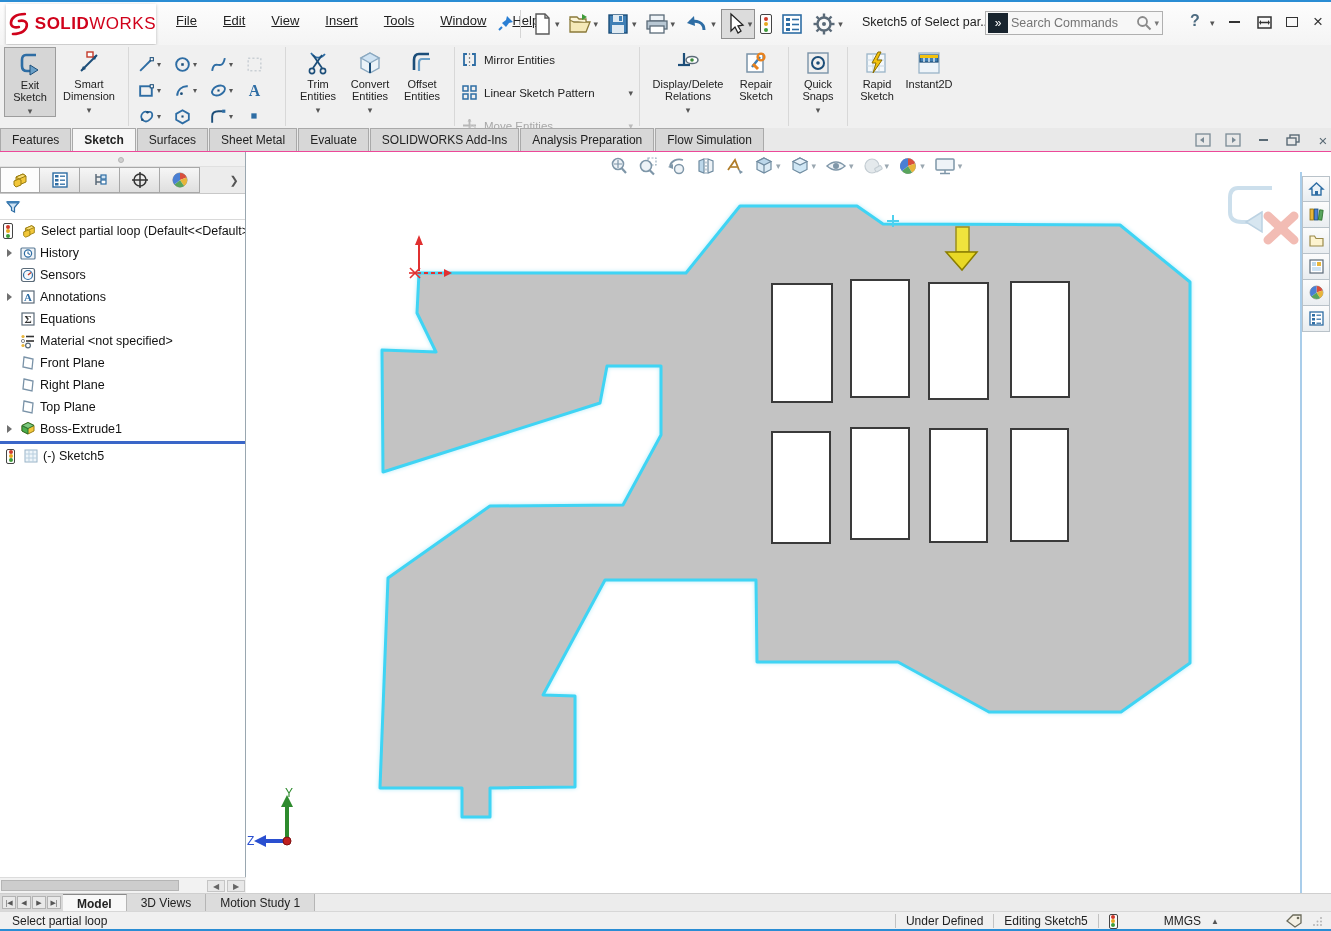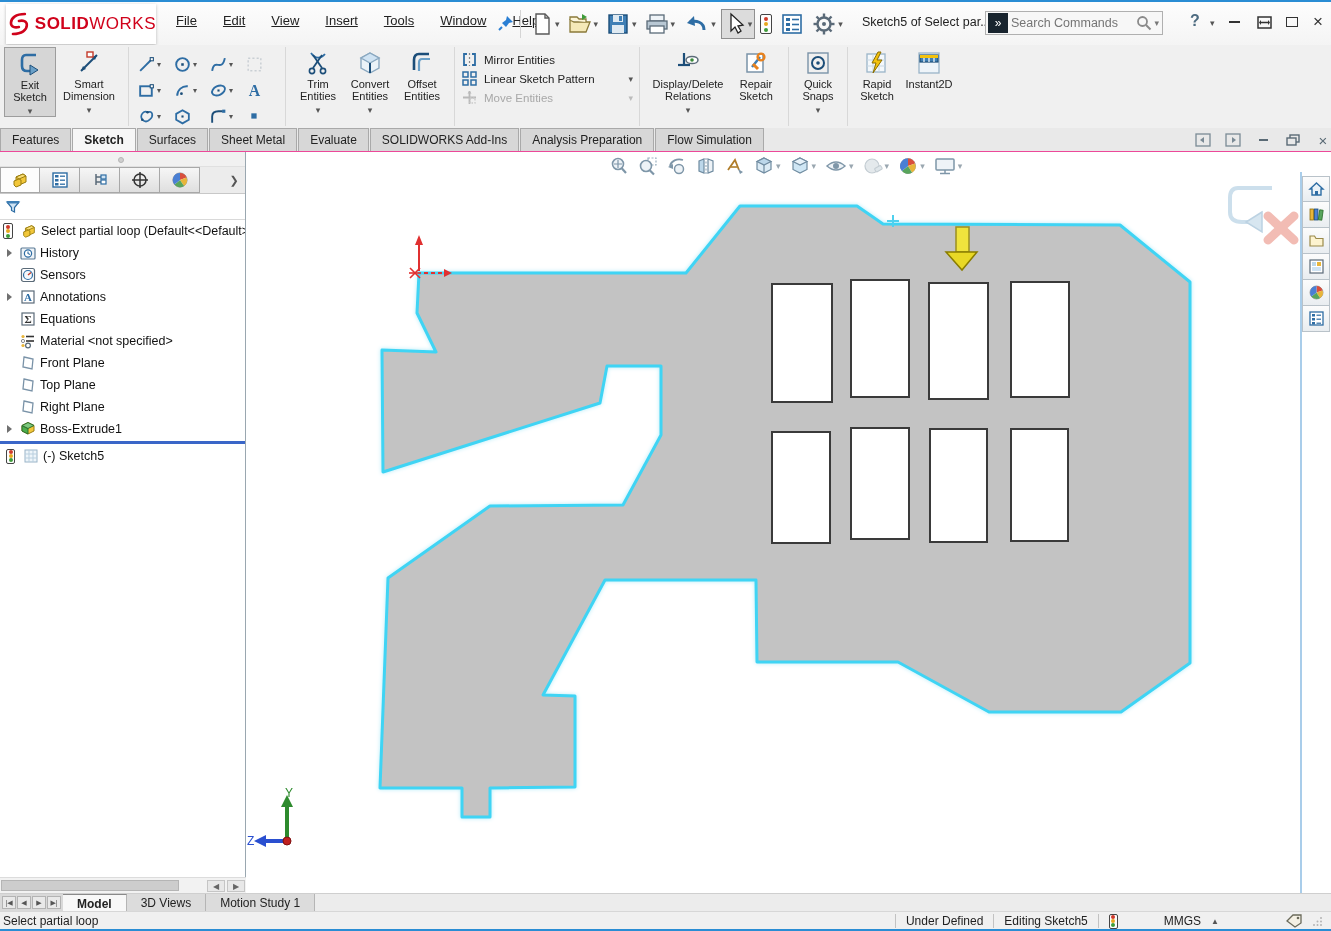--- a/index.html
+++ b/index.html
@@ -40,21 +40,21 @@
   .ribbon { position:absolute; top:45px; left:0; right:0; height:83px; background:#f0f0f0; display:flex; align-items:stretch; }
   .rgroup { display:flex; align-items:flex-start; padding:2px 4px; }
   .rsep { width:1px; background:#d8d8d8; margin:2px 2px; }
   .bigbtn { display:flex; flex-direction:column; align-items:center; width:52px; padding-top:3px; color:#222; }
   .bigbtn .blabel { font-size:11px; text-align:center; line-height:12px; margin-top:2px; }
   .bigbtn .drop { font-size:9px; color:#555; margin-top:3px; }
   .bigbtn.pressedbtn { background:#d6d6d6; border:1px solid #9d9d9d; }
   .entgrid { display:grid; grid-template-columns:repeat(4,36px); grid-template-rows:repeat(3,26px); align-items:center; }
   .entcell { display:flex; align-items:center; gap:1px; padding-left:2px; }
   .entcell .drop { font-size:8px; color:#555; }
-  .listgroup { display:flex; flex-direction:column; justify-content:flex-start; gap:2px; padding-top:6px; }
+  .listgroup { display:flex; flex-direction:column; justify-content:flex-start; gap:16px; padding-top:6px; }
   .listrow { display:flex; align-items:center; gap:6px; font-size:11.5px; color:#222; width:172px; }
   .listrow .drop { margin-left:auto; font-size:9px; color:#555; }
   .listrow.disabled { color:#a8a8a8; }
   .listrow.disabled .drop { color:#bbb; }
 
   
   .rtabs { position:absolute; top:128px; left:0; right:0; height:24px; background:#e9e9e9; border-bottom:1px solid #ec4899; display:flex; align-items:flex-end; }
   .rtab { height:23px; padding:4px 11px 0; font-size:12px; color:#222; background:#d7d7d7; border:1px solid #a9a9a9; border-bottom:none; margin-right:1px; white-space:nowrap; }
   .rtab.active { background:#f6f6f6; font-weight:bold; }
   .docwin { position:absolute; top:131px; display:flex; gap:8px; }
@@ -94,21 +94,21 @@
            display:flex; align-items:center; justify-content:center; }
   .tpbtn:first-child { border-top:1px solid #b9c2c9; }
 
   
   .modelrow { position:absolute; left:0; top:893px; width:1331px; height:18px; background:#ececec; border-top:1px solid #cfcfcf; display:flex; align-items:stretch; font-size:12px; }
   .navbtns { display:flex; align-items:center; background:#d9d9d9; padding:0 2px; gap:1px; }
   .navbtns b { width:14px; height:13px; background:#e9e9e9; border:1px solid #b3b3b3; color:#555; font-size:7px; display:flex; align-items:center; justify-content:center; font-weight:normal; }
   .mtab { padding:1px 14px 0; border-right:1px solid #b5b5b5; background:#dcdcdc; color:#222; display:flex; align-items:center; }
   .mtab.active { background:#f8f8f8; font-weight:bold; border-top:1px solid #8a8a8a; }
   .statusbar { position:absolute; left:0; top:911px; width:1331px; height:18px; background:#f0f0f0; border-top:1px solid #d7d7d7; font-size:12px; color:#222; }
-  .status-left { position:absolute; left:3px; top:2px; }
+  .status-left { position:absolute; left:12px; top:2px; }
   .status-right { position:absolute; right:8px; top:0; height:18px; display:flex; align-items:center; gap:10px; }
   .ssep { width:1px; height:14px; background:#c2c2c2; }
   .bottomline { position:absolute; left:0; top:929px; width:1331px; height:2px; background:#2a8dd4; }
 
   svg { display:block; }
 </style>
 </head>
 <body>
 
 <div class="app">
@@ -641,28 +641,28 @@
         <svg class="ticon" width="16" height="16" viewBox="0 0 16 16">
           <polygon points="4,2 13,4 12,14 3,12" fill="none" stroke="#7a93a8" stroke-width="1.3"></polygon>
         </svg>
         <span>Front Plane</span>
       </div>
       <div class="trow">
         <span class="caretspace"></span>
         <svg class="ticon" width="16" height="16" viewBox="0 0 16 16">
           <polygon points="4,2 13,4 12,14 3,12" fill="none" stroke="#7a93a8" stroke-width="1.3"></polygon>
         </svg>
-        <span>Top Plane</span>
+        <span>Right Plane</span>
       </div>
       <div class="trow">
         <span class="caretspace"></span>
         <svg class="ticon" width="16" height="16" viewBox="0 0 16 16">
           <polygon points="4,2 13,4 12,14 3,12" fill="none" stroke="#7a93a8" stroke-width="1.3"></polygon>
         </svg>
-        <span>Right Plane</span>
+        <span>Top Plane</span>
       </div>
       <div class="trow">
         <span class="caret"></span>
         <svg class="ticon" width="16" height="16" viewBox="0 0 16 16">
           <polygon points="8,1.5 14,4.5 14,10 8,13 2,10 2,4.5" fill="#f2c73a" stroke="#9a7d10" stroke-width="1"></polygon>
           <polygon points="2,4.5 8,7.5 8,13 2,10" fill="#4cae4c" stroke="#2d6e2d" stroke-width="1"></polygon>
           <polygon points="8,1.5 14,4.5 8,7.5 2,4.5" fill="#7ec97e" stroke="#2d6e2d" stroke-width="1"></polygon>
         </svg>
         <span>Boss-Extrude1</span>
       </div>

